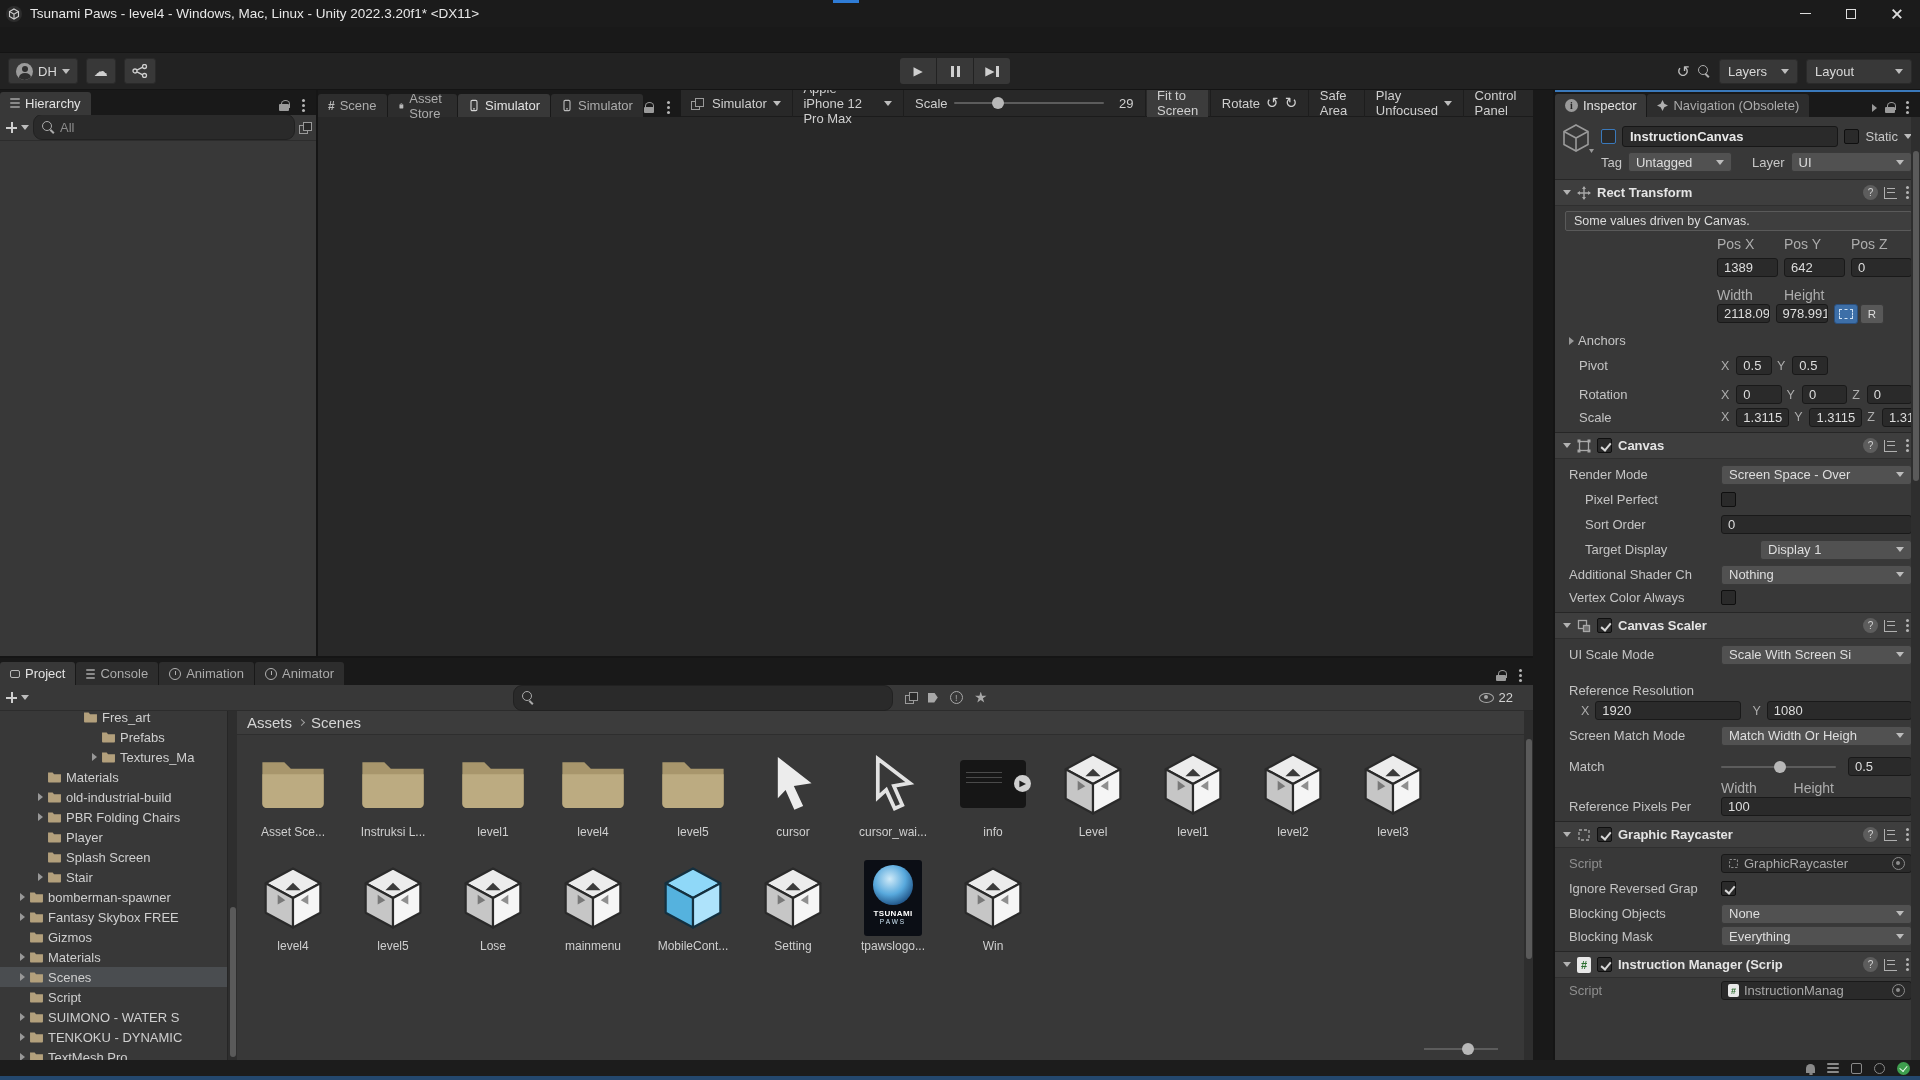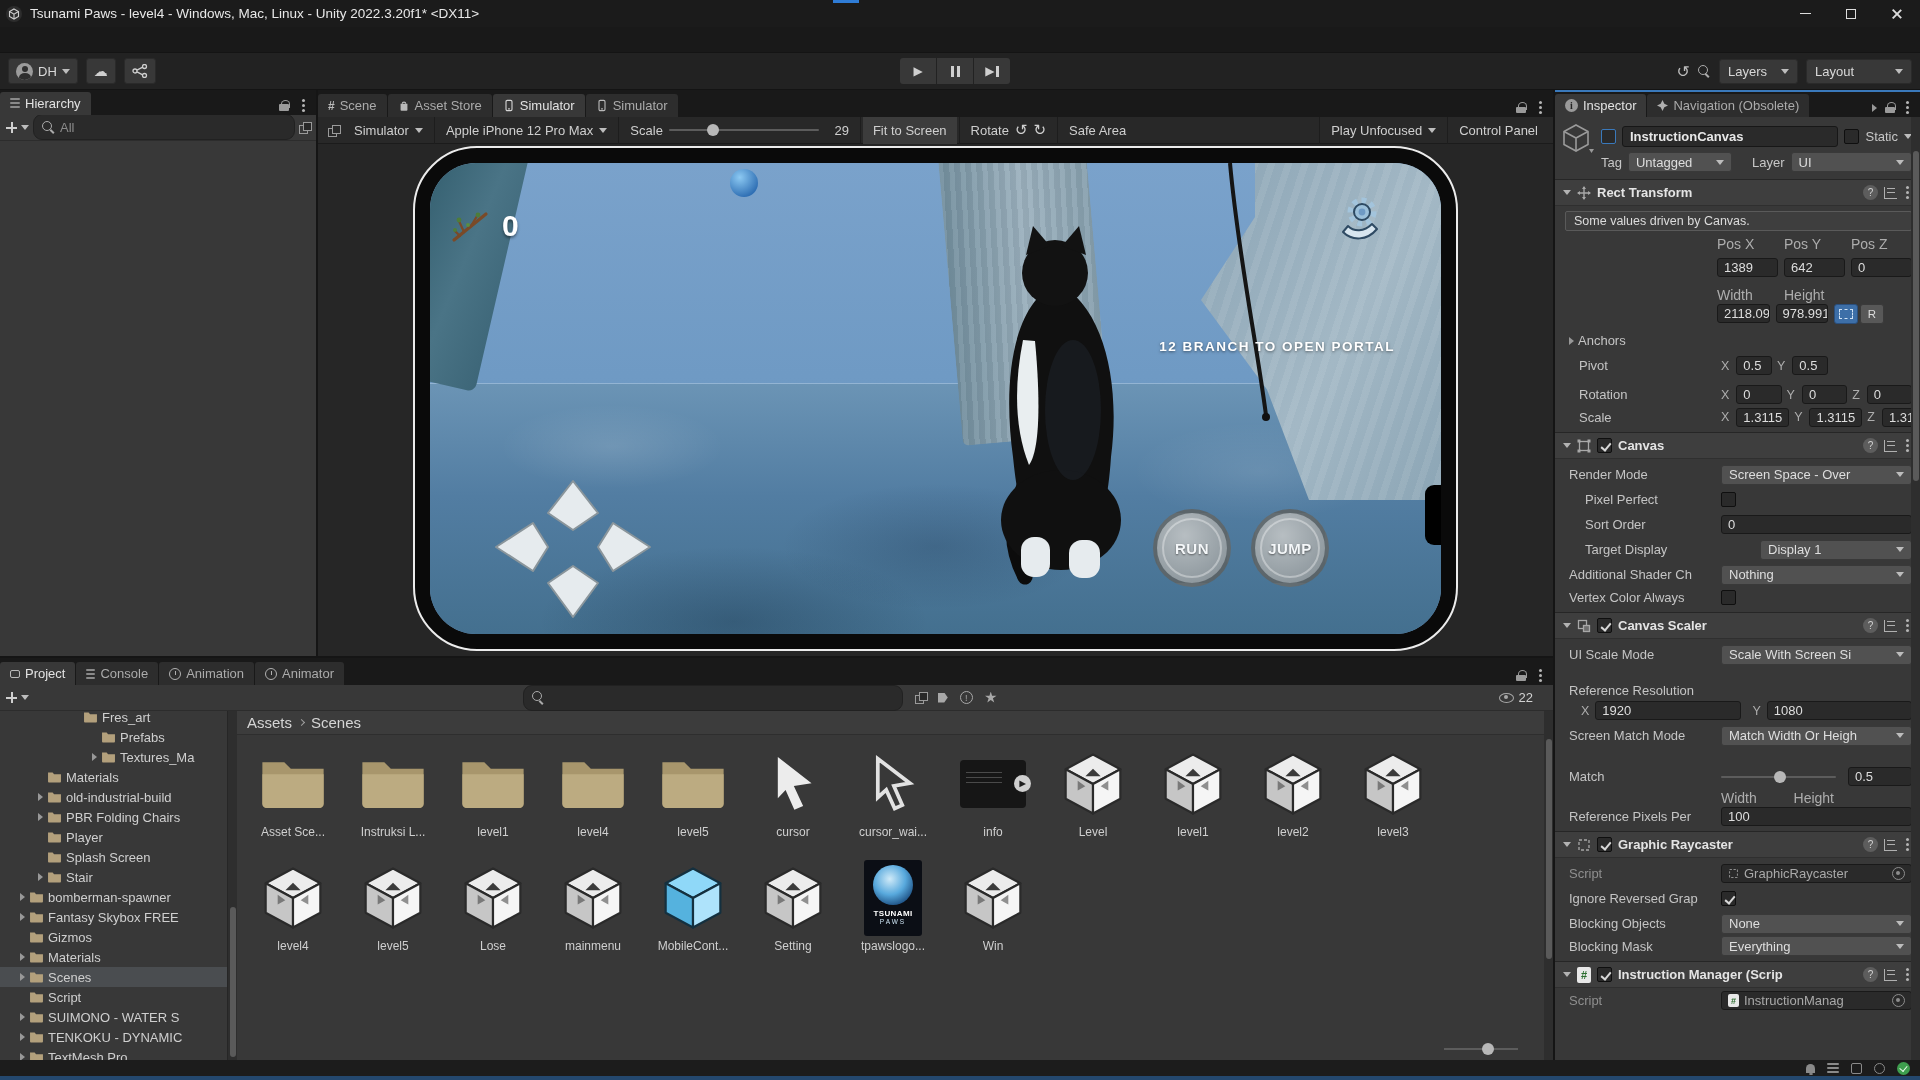--- a/index.html
+++ b/index.html
@@ -28,21 +28,21 @@
 .pbtn{width:36px;height:26px;background:#383838;display:flex;align-items:center;justify-content:center;color:#cfcfcf;font-size:12px;}
 .pbtn:first-child{border-radius:3px 0 0 3px;}.pbtn:last-child{border-radius:0 3px 3px 0;}
 .pauseico{display:flex;gap:3px;}.pauseico i{width:3px;height:11px;background:#cfcfcf;}
 .stepico{display:flex;align-items:center;}.stepico b{width:2.5px;height:11px;background:#cfcfcf;margin-left:2px;}
 .tb-right{margin-left:auto;display:flex;align-items:center;gap:8px;}
 .ddbtn{background:#383838;border:1px solid #2a2a2a;border-radius:3px;height:25px;padding:0 8px;display:flex;align-items:center;gap:14px;color:#d8d8d8;font-size:13px;}
 .mag{position:relative;width:13px;height:13px;display:inline-block;}
 .mag::before{content:"";position:absolute;left:0;top:0;width:8px;height:8px;border:1.7px solid #aaa;border-radius:50%;}
 .mag::after{content:"";position:absolute;left:8.5px;top:8.5px;width:4.5px;height:1.7px;background:#aaa;transform:rotate(45deg);transform-origin:0 0;}
 
-.content{display:flex;height:970px;}
+.content{display:flex;height:970px;gap:20px;}
 .leftcol{width:1553px;display:flex;flex-direction:column;}
 .toprow{height:566px;display:flex;}
 .inspector{width:367px;background:#383838;border-left:2px solid #151515;display:flex;flex-direction:column;}
 
 .tabstrip{height:27px;background:#191919;display:flex;align-items:flex-end;padding-left:0;position:relative;}
 .tab{height:23px;display:flex;align-items:center;gap:5px;padding:0 10px;background:#2d2d2d;color:#ababab;font-size:13px;border-radius:3px 3px 0 0;margin-right:1px;}
 .tab.active{background:#383838;color:#e2e2e2;}
 .striptools{margin-left:auto;display:flex;align-items:center;gap:10px;padding:0 8px 4px 0;}
 .lockico{position:relative;width:10px;height:11px;}
 .lockico::before{content:"";position:absolute;left:1.5px;top:0;width:7px;height:7px;border:1.5px solid #9a9a9a;border-radius:50% 50% 0 0;border-bottom:none;}
@@ -56,21 +56,21 @@
 .plus::before{content:"";position:absolute;left:5px;top:0;width:1.8px;height:11px;background:#cfcfcf;}
 .plus::after{content:"";position:absolute;left:0;top:5px;width:11px;height:1.8px;background:#cfcfcf;}
 .searchbox{flex:1;height:26px;background:#2a2a2a;border:1px solid #212121;border-radius:9px;display:flex;align-items:center;gap:5px;padding:0 8px;color:#8b8b8b;}
 .hierlist{flex:1;overflow:hidden;position:relative;padding-top:0;margin-top:-4px;}
 .chev{width:7px;height:7px;border-right:1.8px solid #9f9f9f;border-bottom:1.8px solid #9f9f9f;transform:rotate(-45deg);display:inline-block;}
 .tri-r{width:0;height:0;border-top:4px solid transparent;border-bottom:4px solid transparent;border-left:5.5px solid #989898;display:inline-block;flex-shrink:0;}
 .tri-d{width:0;height:0;border-left:4px solid transparent;border-right:4px solid transparent;border-top:5.5px solid #b3b3b3;display:inline-block;}
 .vscroll{position:absolute;right:0;top:0;width:9px;height:100%;background:#2e2e2e;}
 .vthumb{position:absolute;left:1.5px;width:6px;background:#5a5a5a;border-radius:3px;}
 
-.centerpanel{flex:1;display:flex;flex-direction:column;background:#282828;}
+.centerpanel{flex:1;display:flex;background:#282828;}
 .simbar{height:27px;background:#282828;border-bottom:1px solid #1b1b1b;display:flex;align-items:center;padding:0 6px;gap:2px;color:#cfcfcf;font-size:13px;}
 .simitem{display:flex;align-items:center;gap:6px;padding:0 9px;height:27px;}
 .sep{width:1px;height:27px;background:#1d1d1d;}
 .simbtn{background:#3c3c3c;border-radius:0;height:27px;display:flex;align-items:center;padding:0 10px;}
 .sq2{position:relative;width:11px;height:11px;}
 .sq2::before{content:"";position:absolute;left:0;top:3px;width:7px;height:7px;border:1.4px solid #9a9a9a;}
 .sq2::after{content:"";position:absolute;left:4px;top:0;width:7px;height:7px;border:1.4px solid #9a9a9a;background:#282828;}
 .slider{width:150px;height:2px;background:#5c5c5c;position:relative;border-radius:1px;}
 .knob{position:absolute;top:-5px;width:12px;height:12px;border-radius:50%;background:#b8b8b8;}
 .viewport{flex:1;position:relative;background:#262626;overflow:hidden;}
@@ -1101,21 +1101,21 @@
         <span class="axis" style="margin-left:8px;">Y</span>
         <span class="fld">1080</span>
       </div>
       <div class="irow">
         <span class="ilbl">Screen Match Mode</span>
         <span class="drop" style="flex:1;">
               <span>Match Width Or Heigh</span>
               <span class="caret"></span>
             </span>
       </div>
-      <div class="irow" style="margin-top:16px;">
+      <div class="irow" style="margin-top:6px;">
         <span class="ilbl">Match</span>
         <span class="slider" style="flex:1;">
               <span class="knob" style="left:46%;"></span>
             </span>
         <span class="fld" style="flex:none;width:64px;margin-left:8px;">0.5</span>
       </div>
       <div class="irow" style="min-height:16px;">
         <span class="ilbl" style="visibility:hidden;"></span>
         <span style="flex:1;display:flex;justify-content:space-between;padding-right:78px;">
           <span class="glbl">Width</span>

